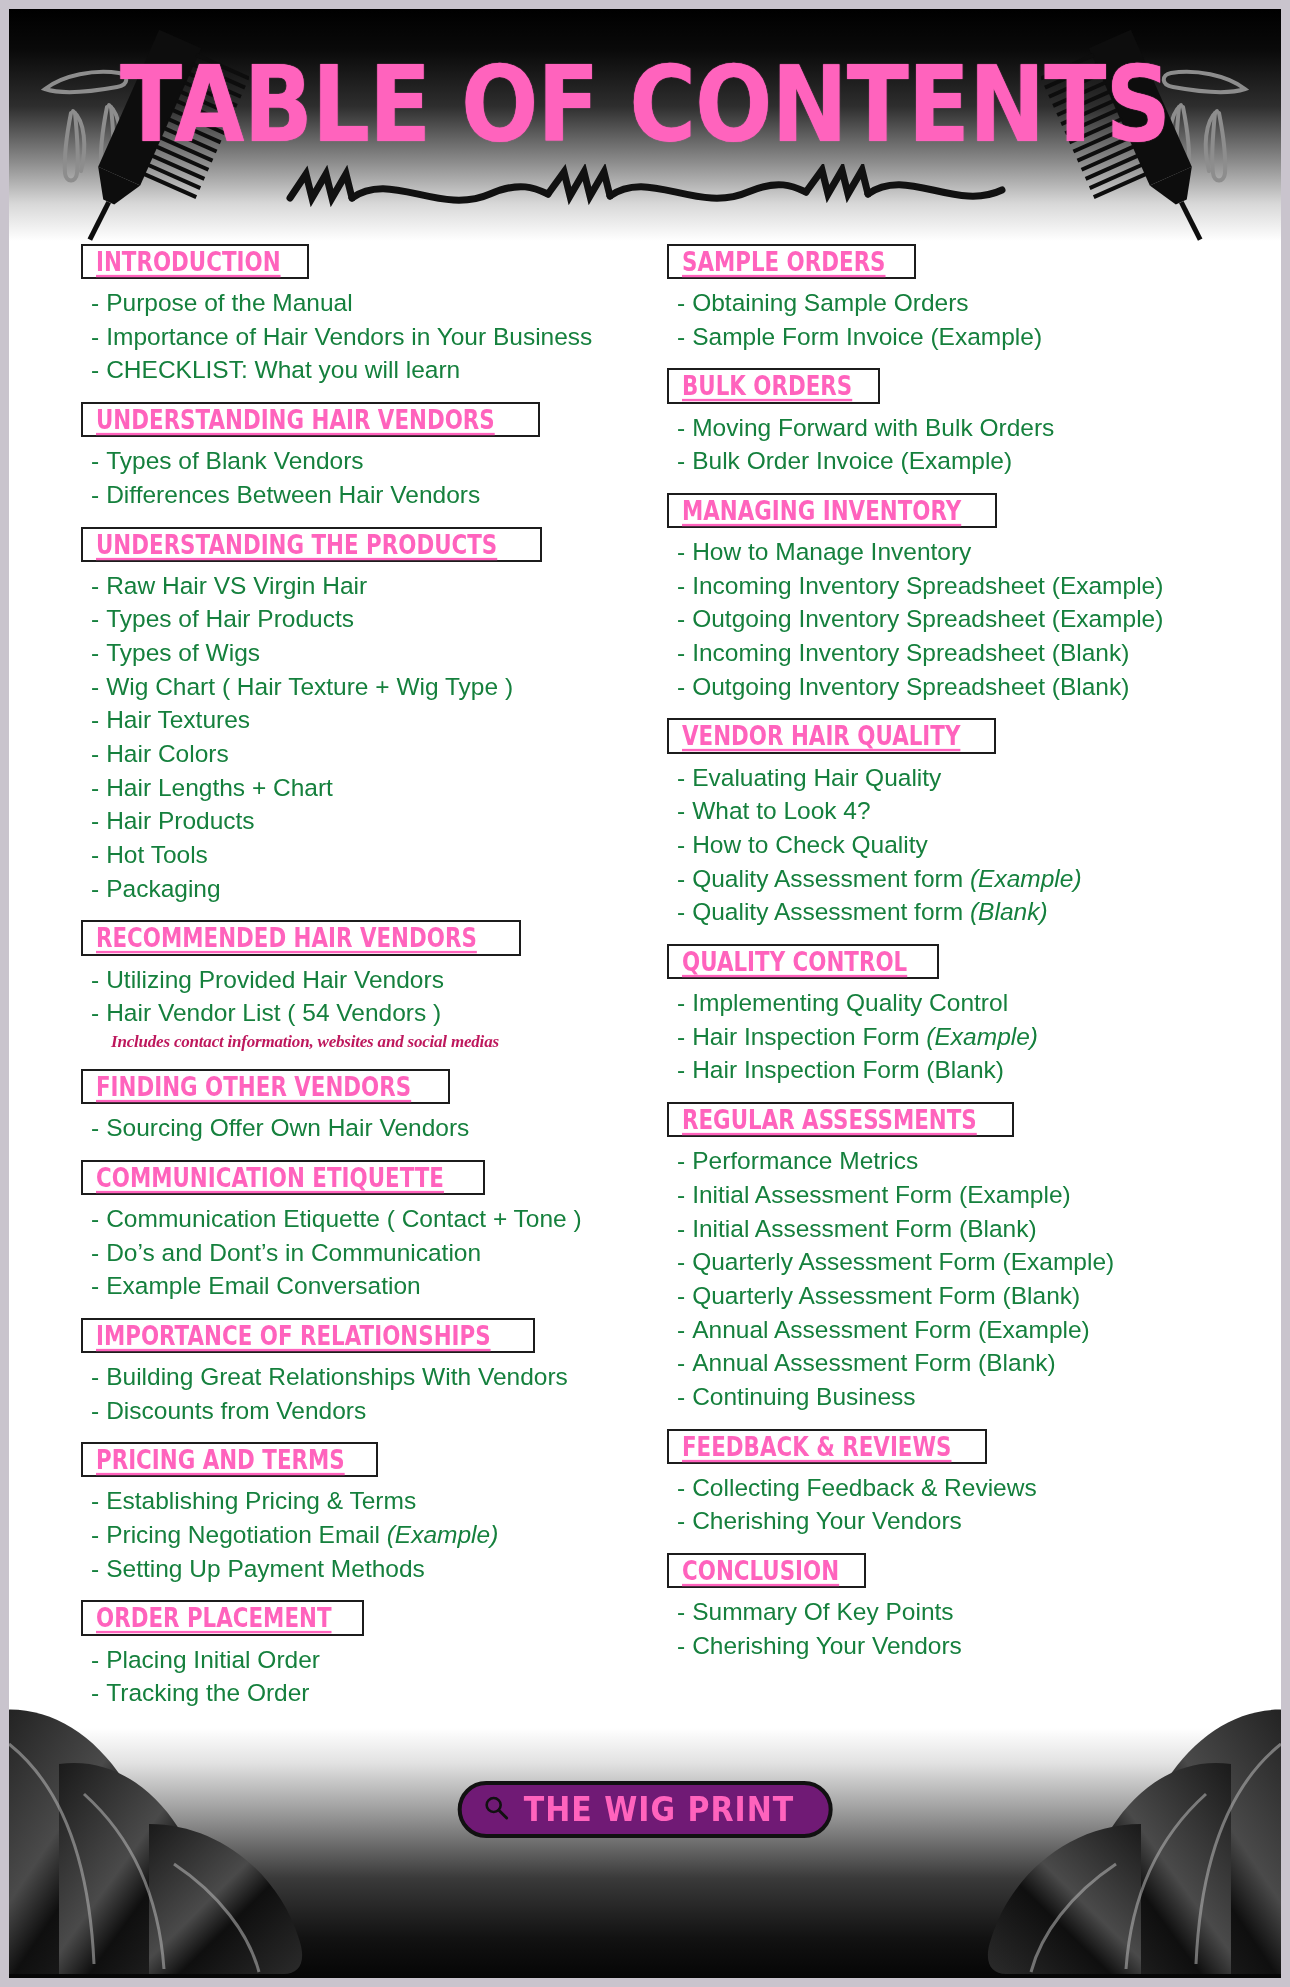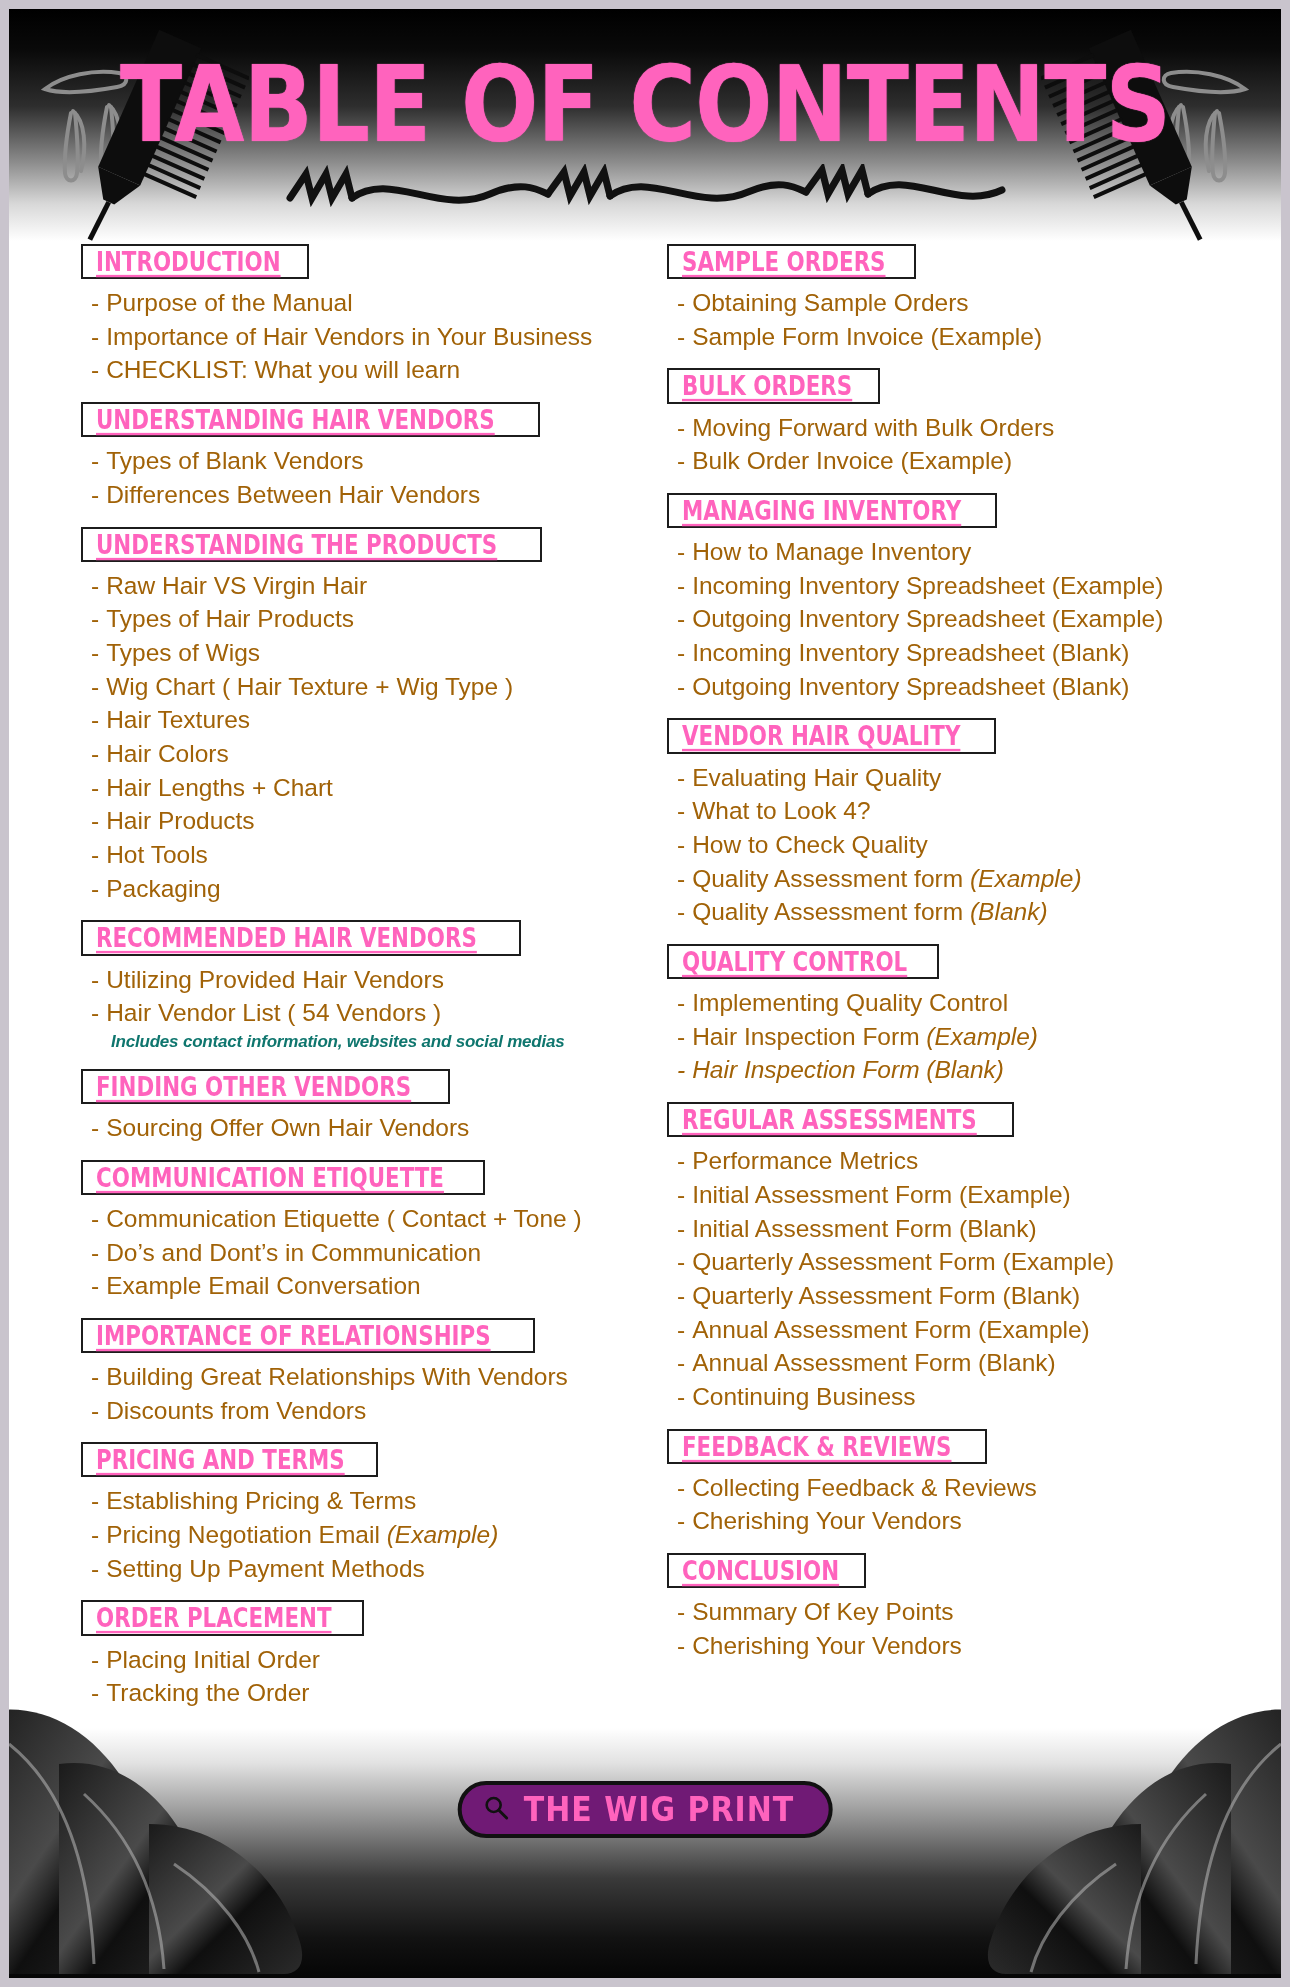--- a/index.html
+++ b/index.html
@@ -94,35 +94,35 @@
     transform-origin: left center;
     display: inline-block;
     white-space: nowrap;
     line-height: 1.18;
   }
 
   .item {
     font-family: "Liberation Sans", sans-serif;
     font-weight: 300;
     font-size: 24.5px;
-    color: #a16207;
+    color: #15803d;
     line-height: 1.13;
     padding: 3px 0 3px 10px;
     white-space: nowrap;
   }
   .item .dash { margin-right: 7px; }
   .item em { }
-  .item.all-italic { font-style: italic; }
+  .item.all-italic { }
 
   .subnote {
-    font-family: Liberation Sans, sans-serif;
+    font-family: Liberation Serif, serif;
     font-weight: bold;
     font-style: italic;
     font-size: 17px;
-    color: #0f766e;
+    color: #be185d;
     padding: 2px 0 2px 30px;
     letter-spacing: -0.2px;
     white-space: nowrap;
   }
 
   
   .logo-pill {
     position: absolute;
     left: 50%;
     transform: translateX(-50%);

